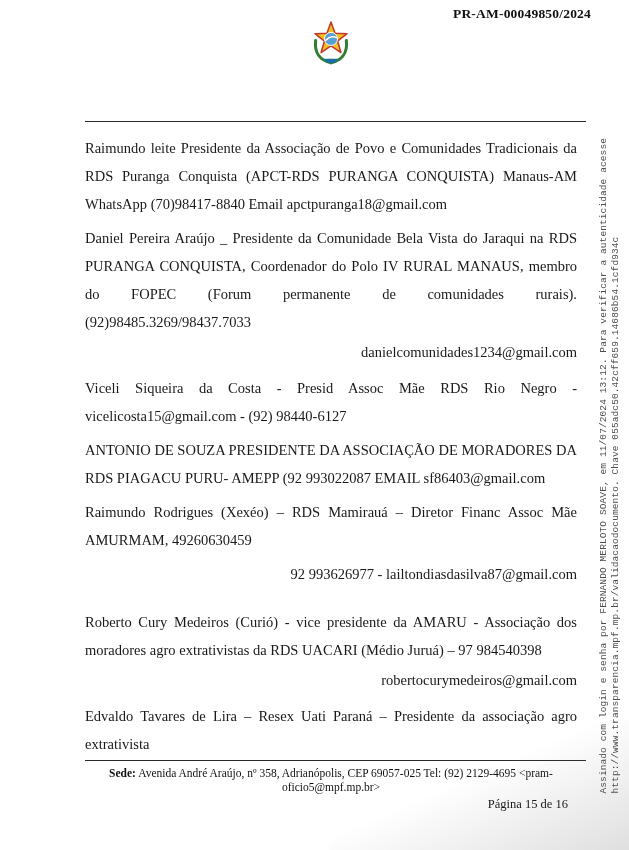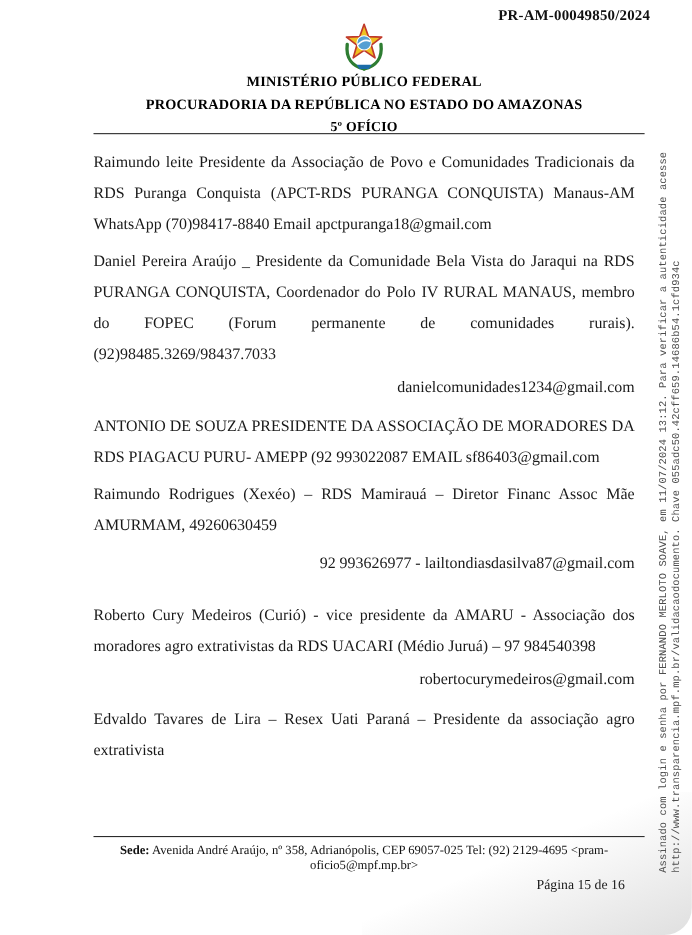--- a/index.html
+++ b/index.html
@@ -1,18 +1,18 @@
 <!DOCTYPE html>
 <html><head>
 <meta charset="utf-8">
 <style>
   html,body { margin:0; padding:0; background:#ffffff; }
   .page {
     position:relative; width:629px; height:850px; background:#ffffff;
-    overflow:hidden; font-family:"Liberation Serif", serif; color:#1a1a1a;border-radius:25px;
+    overflow:hidden; font-family:"Liberation Serif", serif; color:#1a1a1a;
   }
   .doc-number {
     position:absolute; top:6px; right:38px;
     font-size:13.5px; font-weight:bold; letter-spacing:0.2px; color:#111;
   }
   .emblem { position:absolute; top:19px; left:308px; width:46px; height:46px; }
   .header-block {
     position:absolute; top:66px; left:85px; width:492px;
     text-align:center; font-weight:bold; color:#000;
   }
@@ -67,34 +67,30 @@
 
   <svg class="emblem" viewBox="0 0 60 60" aria-hidden="true">
     <path d="M10,28 C8,44 16,54 30,57" fill="none" stroke="#2e7d32" stroke-width="4" stroke-linecap="round"></path>
     <path d="M50,28 C52,44 44,54 30,57" fill="none" stroke="#2e7d32" stroke-width="4" stroke-linecap="round"></path>
     <path d="M21,52 h18 l-3.5,5 h-11 z" fill="#1b6ca8"></path>
     <polygon points="30,4 35.3,18.7 50.9,19.2 38.6,28.8 42.9,43.8 30,35 17.1,43.8 21.4,28.8 9.1,19.2 24.7,18.7" fill="#f0c020" stroke="#c0392b" stroke-width="2" stroke-linejoin="round"></polygon>
     <circle cx="30" cy="26" r="8.5" fill="#56a0d3" stroke="#ffffff" stroke-width="1.2"></circle>
     <path d="M22.5,28.5 Q30,20.5 37.5,24.5" fill="none" stroke="#ffffff" stroke-width="2"></path>
   </svg>
 
-  <div class="header-block">
-    <div class="header-line1">MINISTÉRIO PÚBLICO FEDERAL</div>
-    <div class="header-line2">PROCURADORIA DA REPÚBLICA NO ESTADO DO AMAZONAS</div>
-    <div class="header-line3">5º OFÍCIO</div>
-  </div>
 
   <div class="header-rule"></div>
 
   <div class="content">
     <p class="para">Raimundo leite Presidente da Associação de Povo e Comunidades Tradicionais da RDS Puranga Conquista (APCT-RDS PURANGA CONQUISTA) Manaus-AM WhatsApp (70)98417-8840 Email apctpuranga18@gmail.com</p>
 
     <p class="para pre-email">Daniel Pereira Araújo _ Presidente da Comunidade Bela Vista do Jaraqui na RDS PURANGA CONQUISTA, Coordenador do Polo IV RURAL MANAUS, membro do FOPEC (Forum permanente de comunidades rurais). (92)98485.3269/98437.7033</p>
     <p class="email-line">danielcomunidades1234@gmail.com</p>
 
+    <p class="para">Viceli Siqueira da Costa - Presid Assoc Mãe RDS Rio Negro - vicelicosta15@gmail.com - (92) 98440-6127</p>
 
     <p class="para">ANTONIO DE SOUZA PRESIDENTE DA ASSOCIAÇÃO DE MORADORES DA RDS PIAGACU PURU- AMEPP (92 993022087 EMAIL sf86403@gmail.com</p>
 
     <p class="para">Raimundo Rodrigues (Xexéo) – RDS Mamirauá – Diretor Financ Assoc Mãe AMURMAM, 49260630459</p>
 
     <p class="email-line">92 993626977 - lailtondiasdasilva87@gmail.com</p>
 
     <p class="para pre-email gap-before">Roberto Cury Medeiros (Curió) - vice presidente da AMARU - Associação dos moradores agro extrativistas da RDS UACARI (Médio Juruá) – 97 984540398</p>
     <p class="email-line">robertocurymedeiros@gmail.com</p>
 

